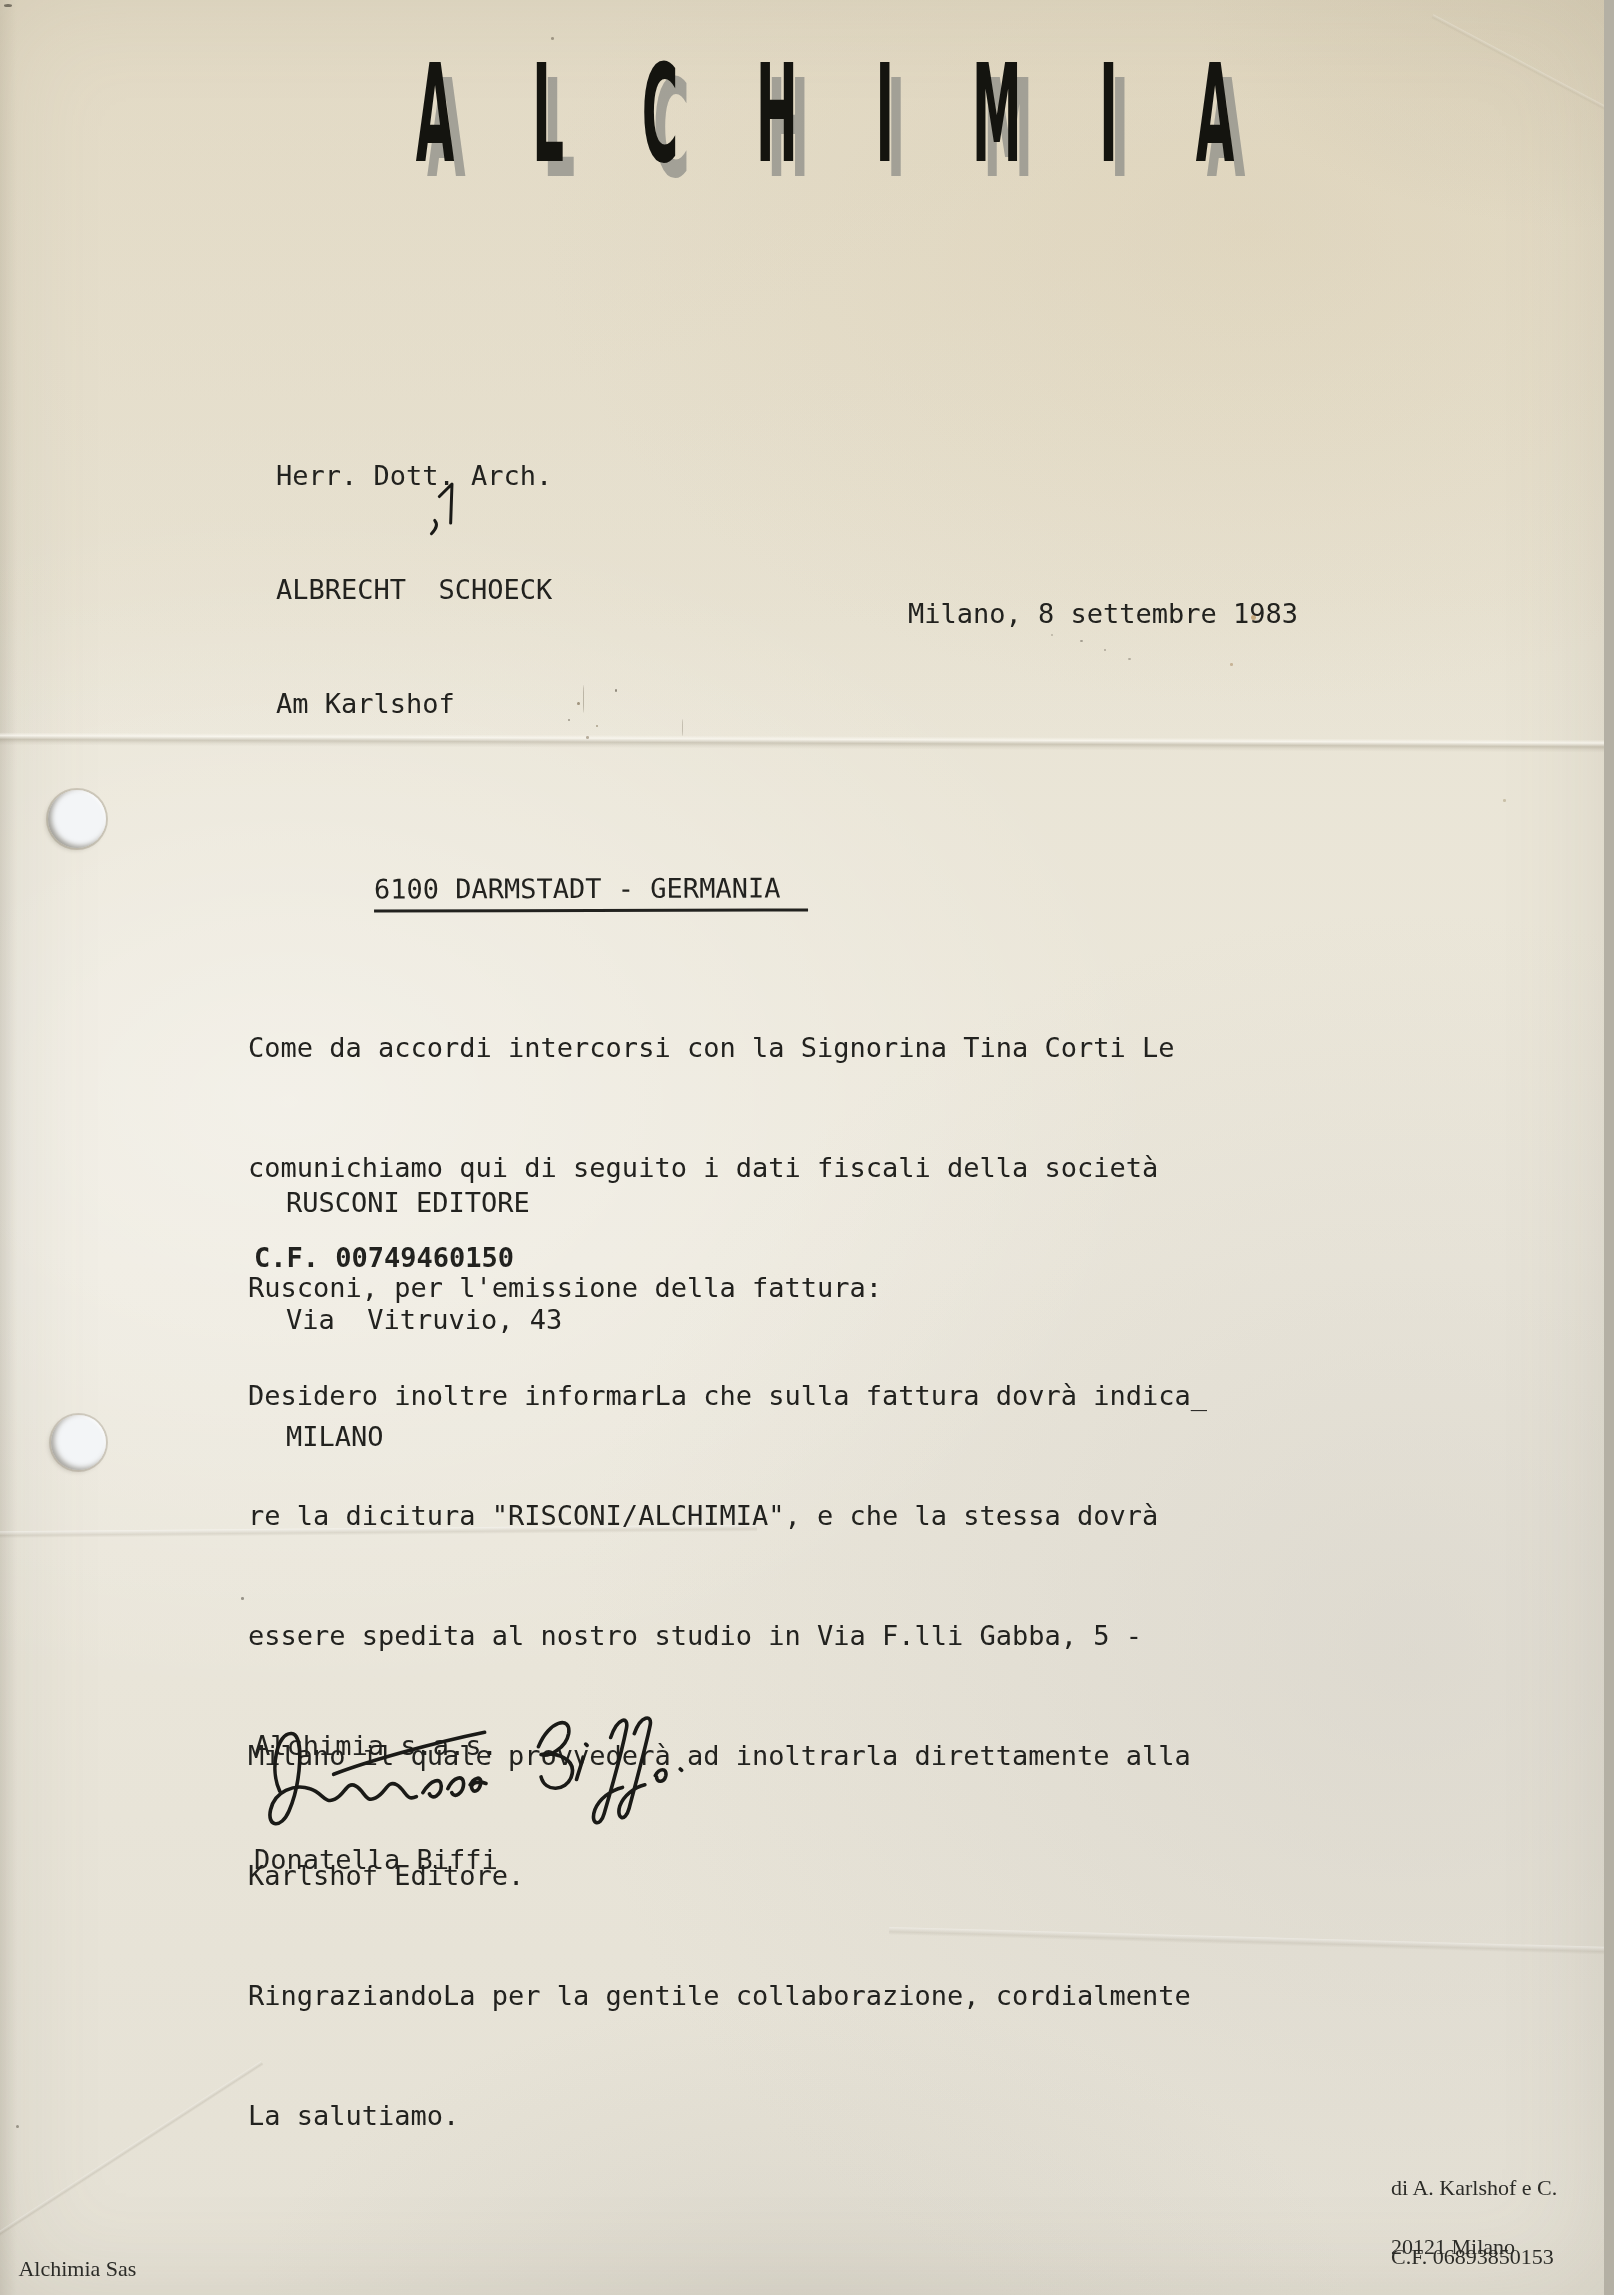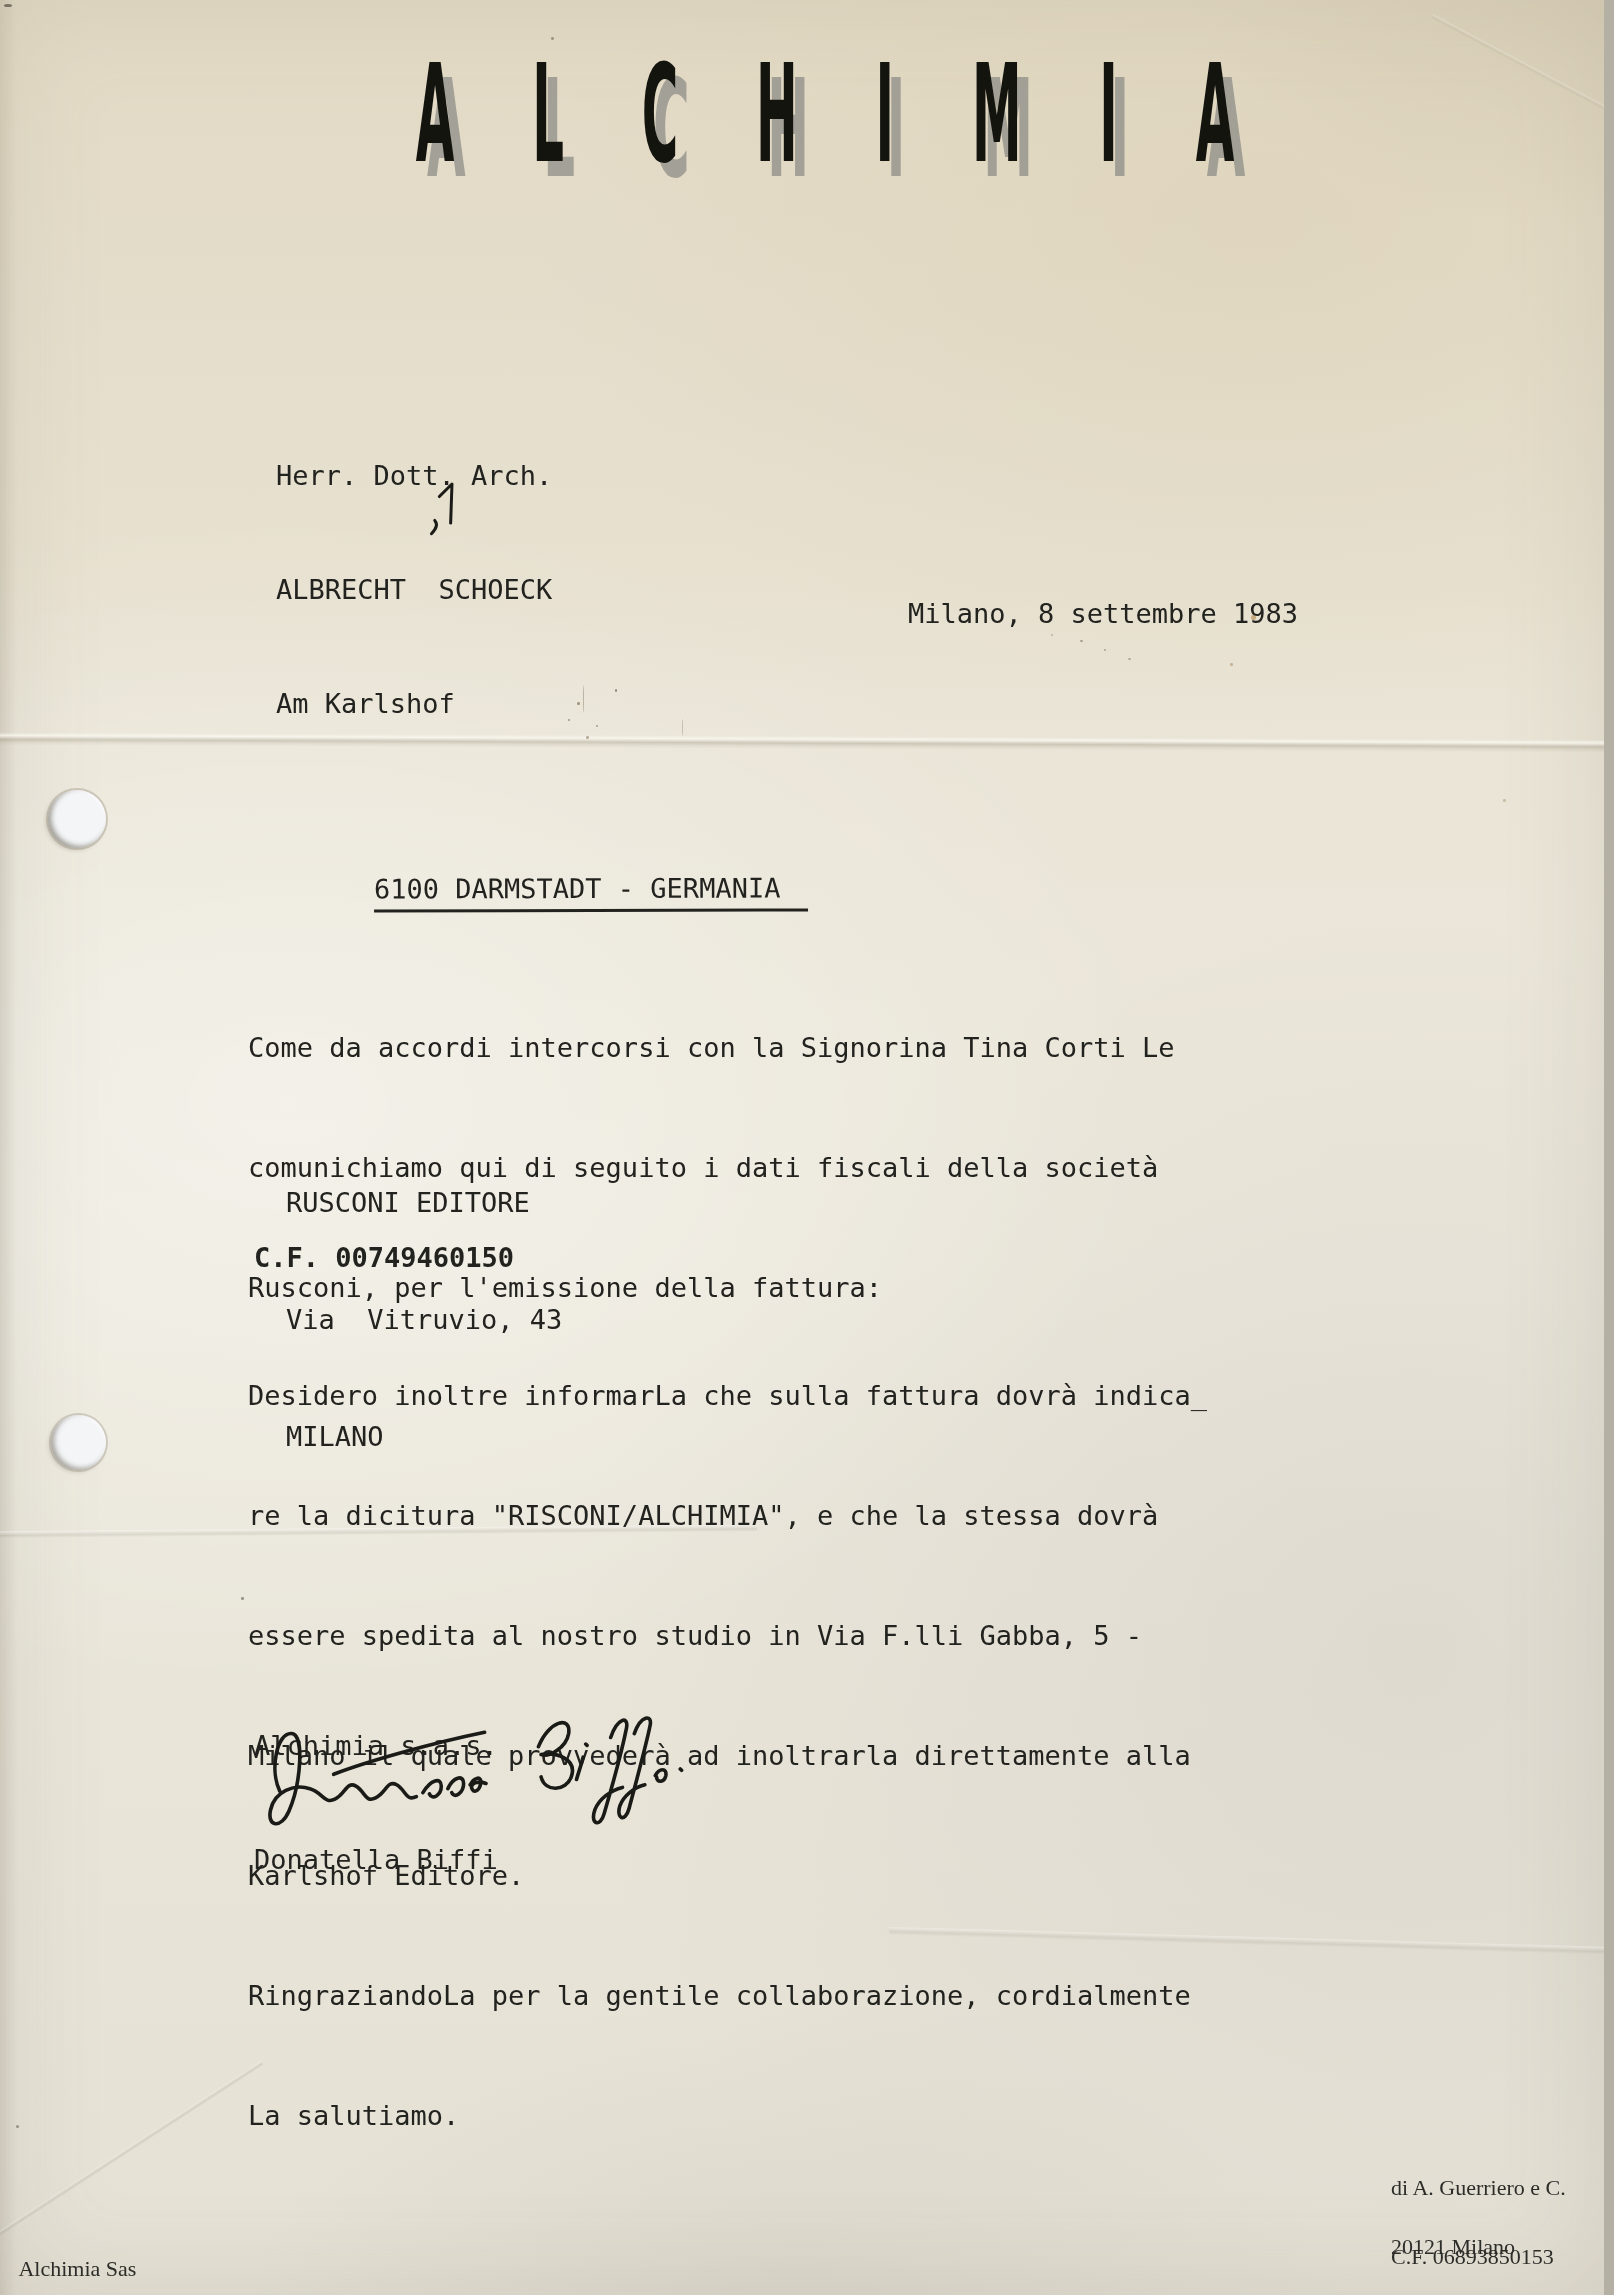--- a/index.html
+++ b/index.html
@@ -168,21 +168,21 @@
     <path class="ink-stroke" style="stroke-width:5.5" d="M566,42 C576,14 594,12 590,30 C584,60 566,126 558,156 C552,178 538,172 544,152 C550,136 566,124 582,120"></path>
     <path class="ink-stroke" style="stroke-width:5.5" d="M598,106 C604,94 616,94 614,106 C612,116 600,118 600,108 M636,96 l2,2"></path>
   </svg>
 
   <div class="abs serif footer-left">
     <div>Alchimia Sas</div>
     
   </div>
 
   <div class="abs serif footer-right-company">
-    <div>di A. Guerriero e C.</div>
+    <div>di A. Karlshof e C.</div>
     <div>C.F. 06893850153</div>
   </div>
 
   <div class="abs serif footer-right-address">
     <div>20121 Milano</div>
     
     
   </div>
 
 </div>

